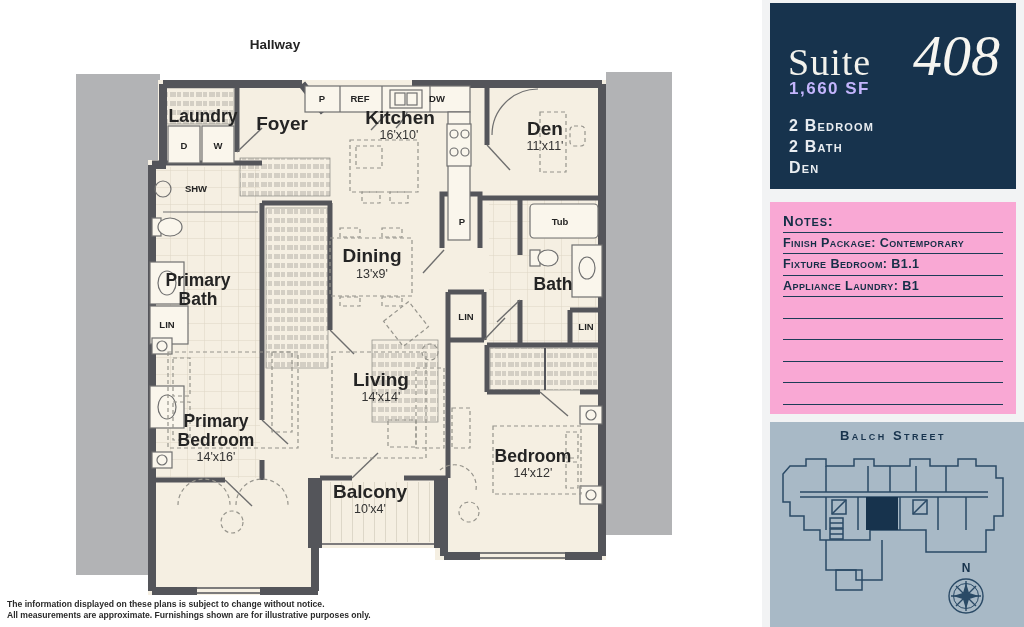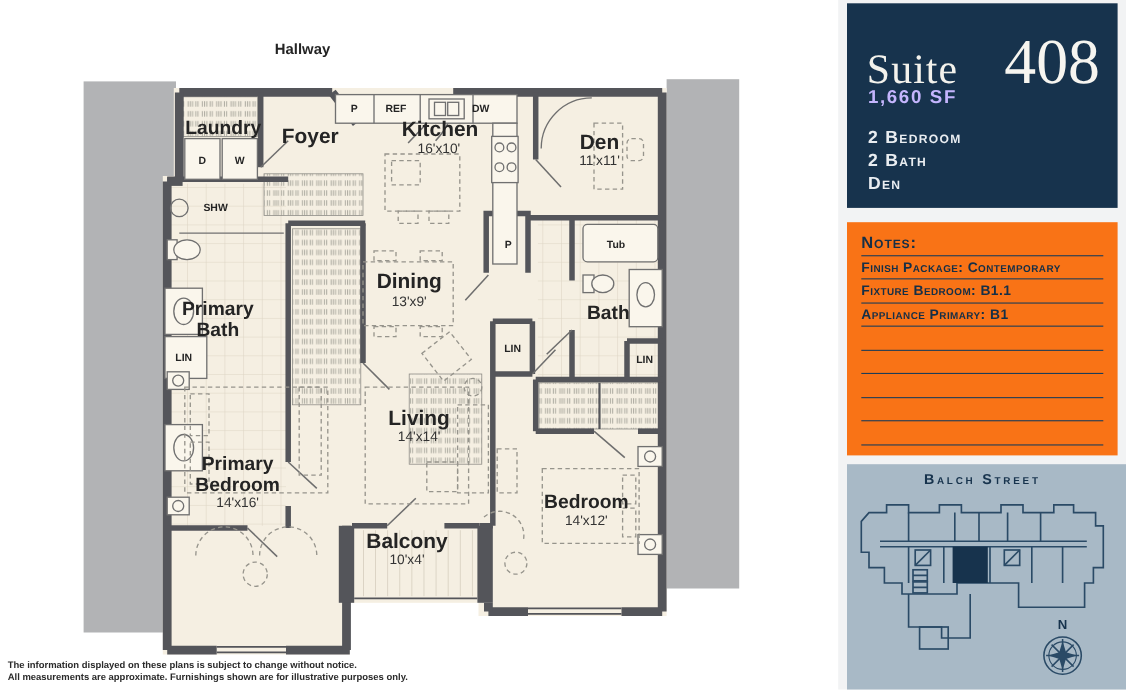--- a/index.html
+++ b/index.html
@@ -6,26 +6,26 @@
   body{width:1024px;height:627px;position:relative;overflow:hidden;
        font-family:"Liberation Sans",sans-serif;}
   .plan-area{position:absolute;left:0;top:0;width:762px;height:496px;}
   .plan-area svg{display:block;}
 
   
   .sidebar{position:absolute;left:762px;top:0;width:262px;height:627px;background:#f2f3f4;}
   .hdr-panel{position:absolute;left:8px;top:3px;width:246px;height:186px;background:#17334d;}
   .suite-row{position:absolute;left:18px;top:24px;width:212px;display:flex;align-items:baseline;justify-content:space-between;}
   .suite-word{font-family:"Liberation Serif",serif;font-size:38px;color:#f3f2ec;letter-spacing:1px;text-align:center;}
-  .suite-num{font-family:"Liberation Serif",serif;font-size:58px;color:#f6f5f0;line-height:1;}
+  .suite-num{font-family:"Liberation Serif",serif;font-style:italic;font-size:58px;color:#f6f5f0;line-height:1;}
   .sqft{position:absolute;left:19px;top:76px;font-size:17px;font-weight:bold;color:#c4b5fd;letter-spacing:1.5px;}
   .features{position:absolute;left:19px;top:112px;}
   .feature{font-size:16px;font-weight:bold;color:#e9edf1;font-variant:small-caps;letter-spacing:1.2px;line-height:21px;}
 
-  .notes-panel{position:absolute;left:8px;top:202px;width:246px;height:212px;background:#f97316;padding:0;}
+  .notes-panel{position:absolute;left:8px;top:202px;width:246px;height:212px;background:#f9a8d4;padding:0;}
   .notes-inner{padding:9px 13px 0 13px;}
   .note-row{border-bottom:1.6px solid #1d3c57;height:20.5px;line-height:20px;
             font-weight:bold;color:#152f47;font-variant:small-caps;white-space:nowrap;overflow:hidden;}
   .note-title{font-size:15px;letter-spacing:.8px;}
   .note-entry{font-size:12.6px;letter-spacing:.4px;}
   .note-empty{}
 
   .site-panel{position:absolute;left:8px;top:422px;width:258px;height:205px;background:#a8b9c6;}
   .street{position:absolute;left:0;top:6px;width:246px;text-align:center;font-size:13px;font-weight:bold;
           color:#17334d;font-variant:small-caps;letter-spacing:2.5px;}
@@ -288,21 +288,21 @@
       <div class="feature">2 Bath</div>
       <div class="feature">Den</div>
     </div>
   </div>
 
   <div class="notes-panel">
     <div class="notes-inner">
       <div class="note-row note-title">Notes:</div>
       <div class="note-row note-entry">Finish Package: Contemporary</div>
       <div class="note-row note-entry">Fixture Bedroom: B1.1</div>
-      <div class="note-row note-entry">Appliance Primary: B1</div>
+      <div class="note-row note-entry">Appliance Laundry: B1</div>
       <div class="note-row note-empty"></div>
       <div class="note-row note-empty"></div>
       <div class="note-row note-empty"></div>
       <div class="note-row note-empty"></div>
       <div class="note-row note-empty"></div>
     </div>
   </div>
 
   <div class="site-panel">
     <div class="street">Balch Street</div>

